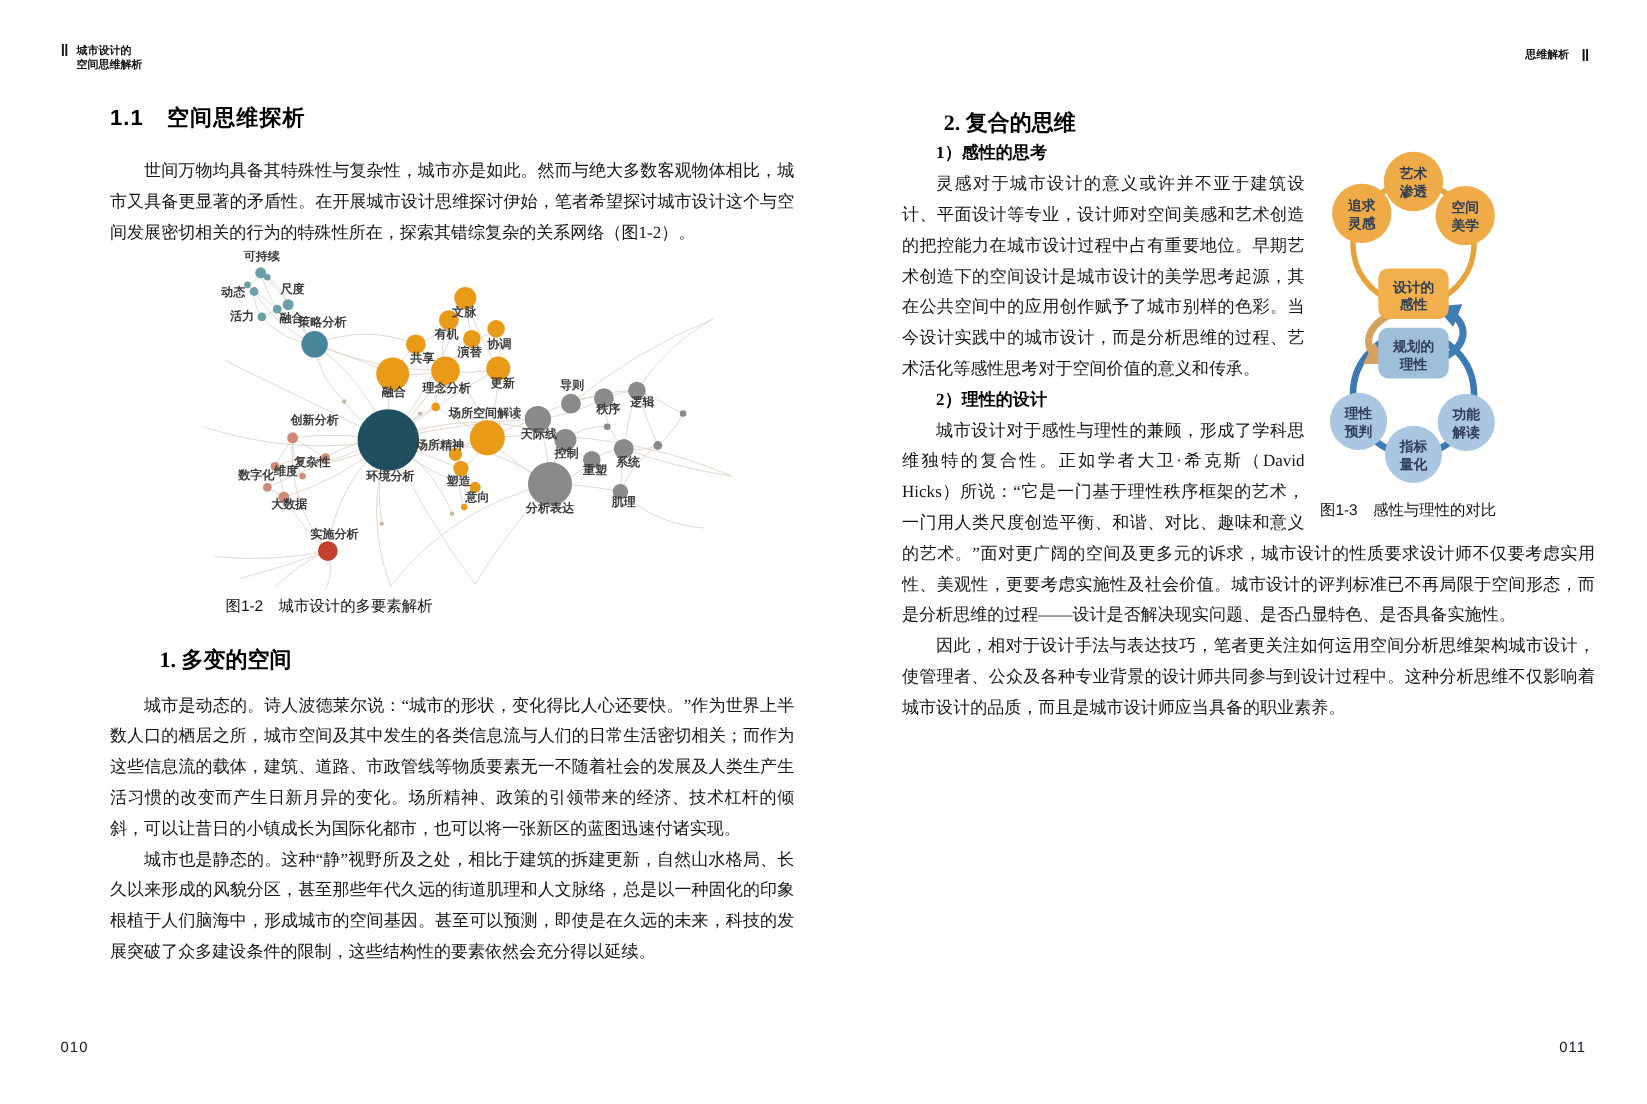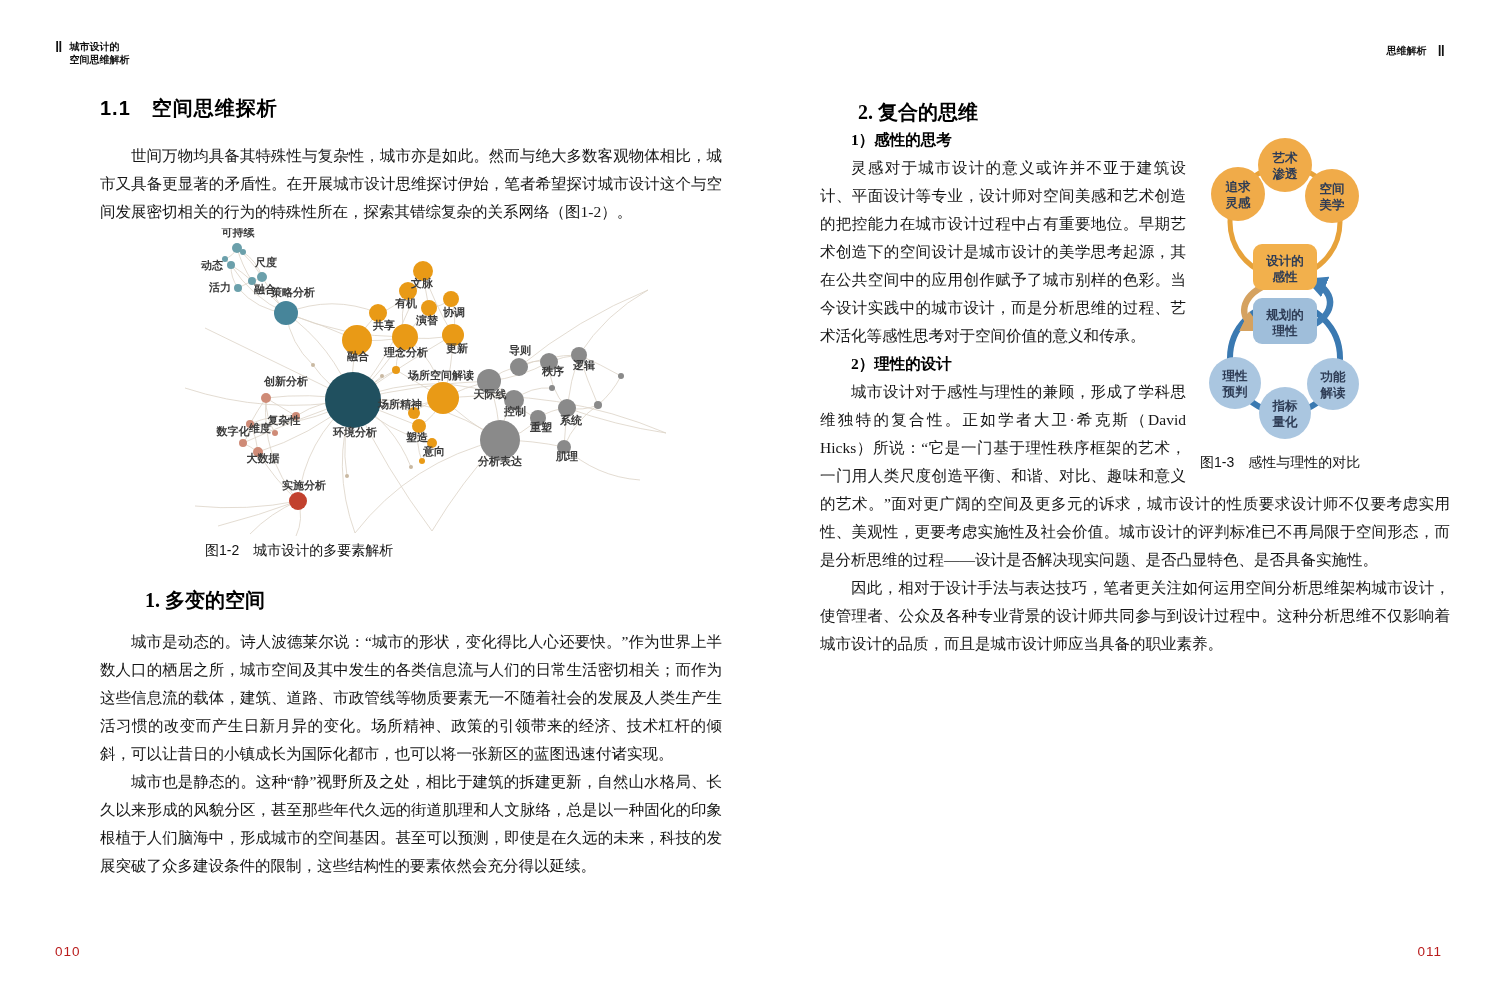--- a/index.html
+++ b/index.html
@@ -23,21 +23,21 @@
   h3.numbered-r{margin:0 0 0 38px;font-size:20px;line-height:28px;font-weight:bold;color:#000;}
   h4.subhead{margin:0 0 0 31px;font-size:15.5px;line-height:28px;font-weight:bold;color:#000;}
   p.para{margin:0;font-size:15.5px;line-height:28px;text-align:justify;text-indent:2em;color:#161616;}
   p.para.mt{margin-top:14px;}
   .fig12{margin:2px 0 0 0;}
   .fig12 svg{display:block;}
   .figcap{font-family:"Liberation Sans",sans-serif;font-size:14px;line-height:20px;color:#111;}
   .cap12{margin:2px 0 0 105px;}
   .fig3{float:right;width:250px;margin:4px 0 14px 14px;}
   .cap3{margin:6px 0 0 0;}
-  .pagenum{position:absolute;top:944px;font-family:"Liberation Sans",sans-serif;font-size:13.5px;color:#b91c1c;letter-spacing:1px;}
+  .pagenum{position:absolute;top:944px;font-family:"Liberation Sans",sans-serif;font-size:13.5px;color:#0f172a;letter-spacing:1px;}
   .pn-left{left:55px;}
   .pn-right{right:55px;}
   .netlabel{font:bold 11px "Liberation Sans",sans-serif;fill:#3b3b3b;text-anchor:middle;}
   .cyclabel{font:bold 12.5px "Liberation Sans",sans-serif;text-anchor:middle;}
 </style>
 </head>
 <body>
 
 <div class="running-header rh-left">
   <span class="dbar">‖</span>

